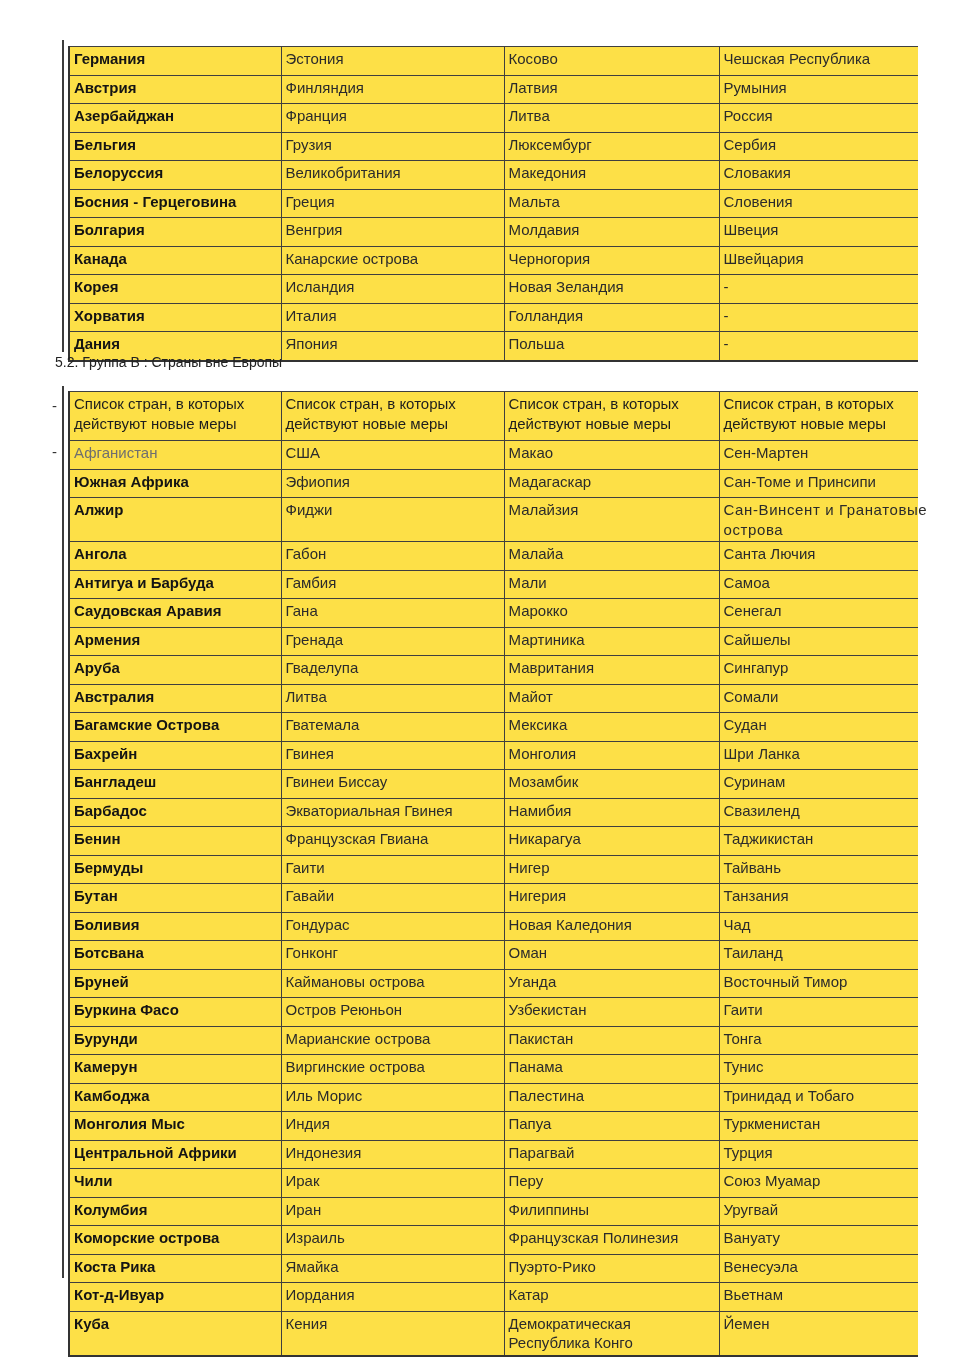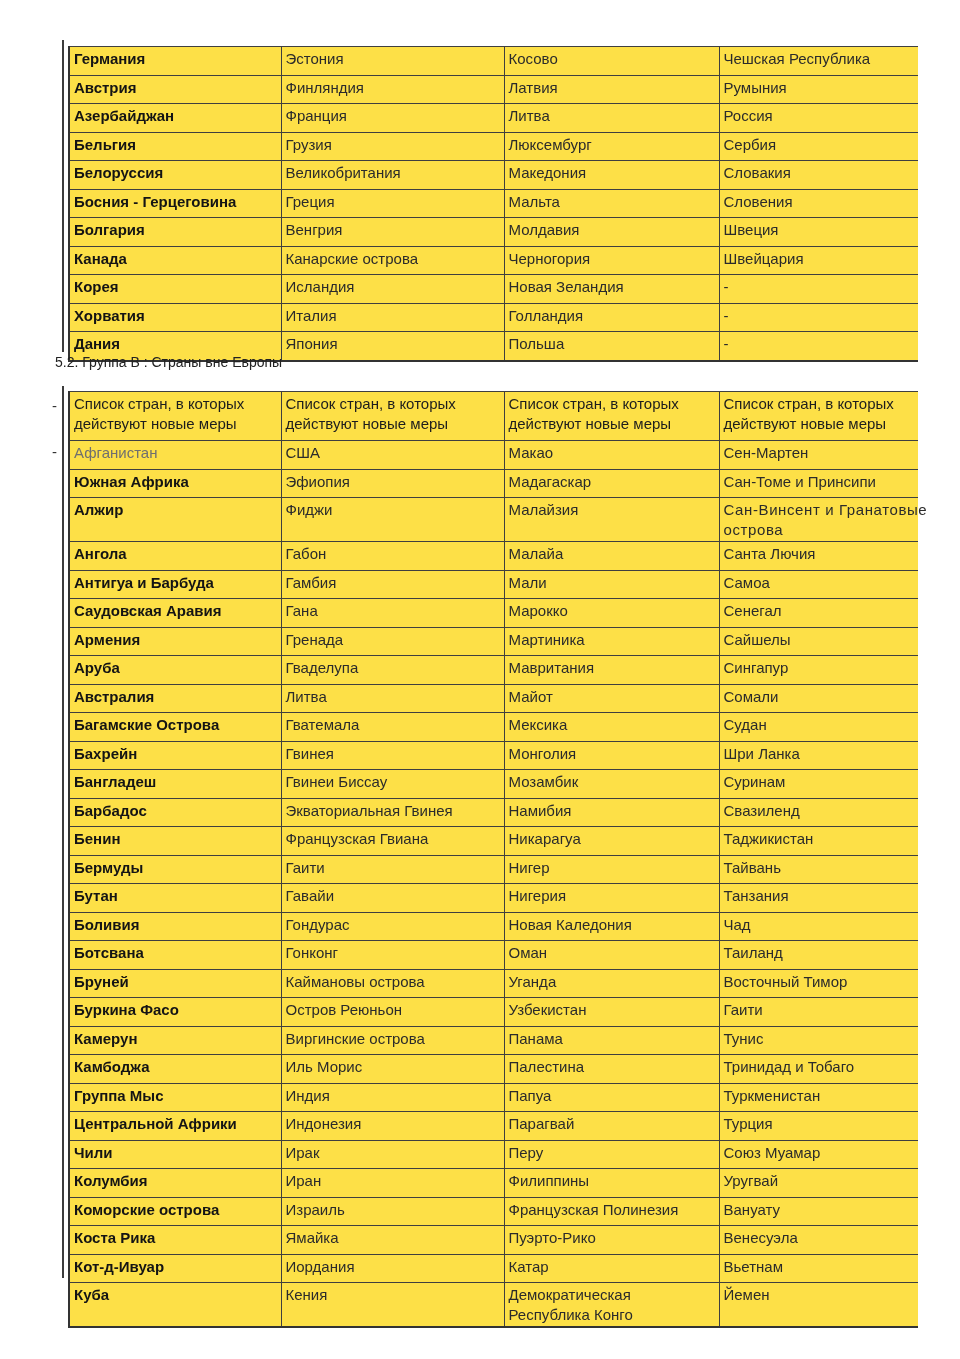--- a/index.html
+++ b/index.html
@@ -275,33 +275,39 @@
           <td>Уганда</td>
           <td>Восточный Тимор</td>
         </tr>
         <tr>
           <td class="c1">Буркина Фасо</td>
           <td>Остров Реюньон</td>
           <td>Узбекистан</td>
           <td>Гаити</td>
         </tr>
         <tr>
+          <td class="c1">Бурунди</td>
+          <td>Марианские острова</td>
+          <td>Пакистан</td>
+          <td>Тонга</td>
+        </tr>
+        <tr>
           <td class="c1">Камерун</td>
           <td>Виргинские острова</td>
           <td>Панама</td>
           <td>Тунис</td>
         </tr>
         <tr>
           <td class="c1">Камбоджа</td>
           <td>Иль Морис</td>
           <td>Палестина</td>
           <td>Тринидад и Тобаго</td>
         </tr>
         <tr>
-          <td class="c1">Группа Мыс</td>
+          <td class="c1">Монголия Мыс</td>
           <td>Индия</td>
           <td>Папуа</td>
           <td>Туркменистан</td>
         </tr>
         <tr>
           <td class="c1">Центральной Африки</td>
           <td>Индонезия</td>
           <td>Парагвай</td>
           <td>Турция</td>
         </tr>

